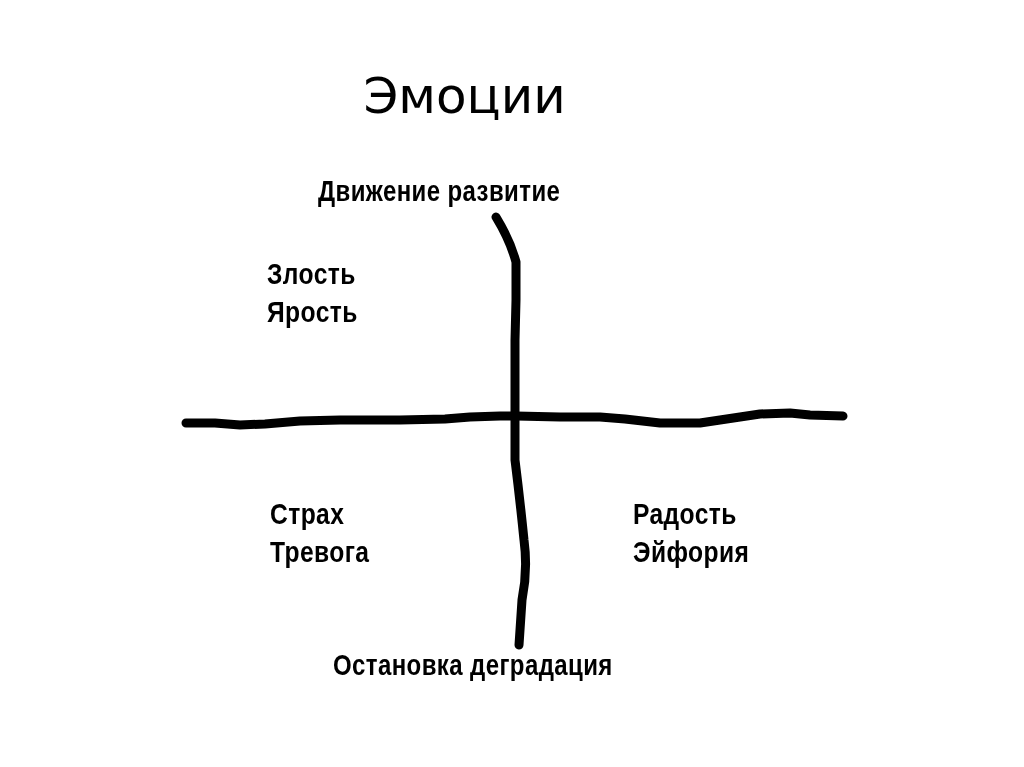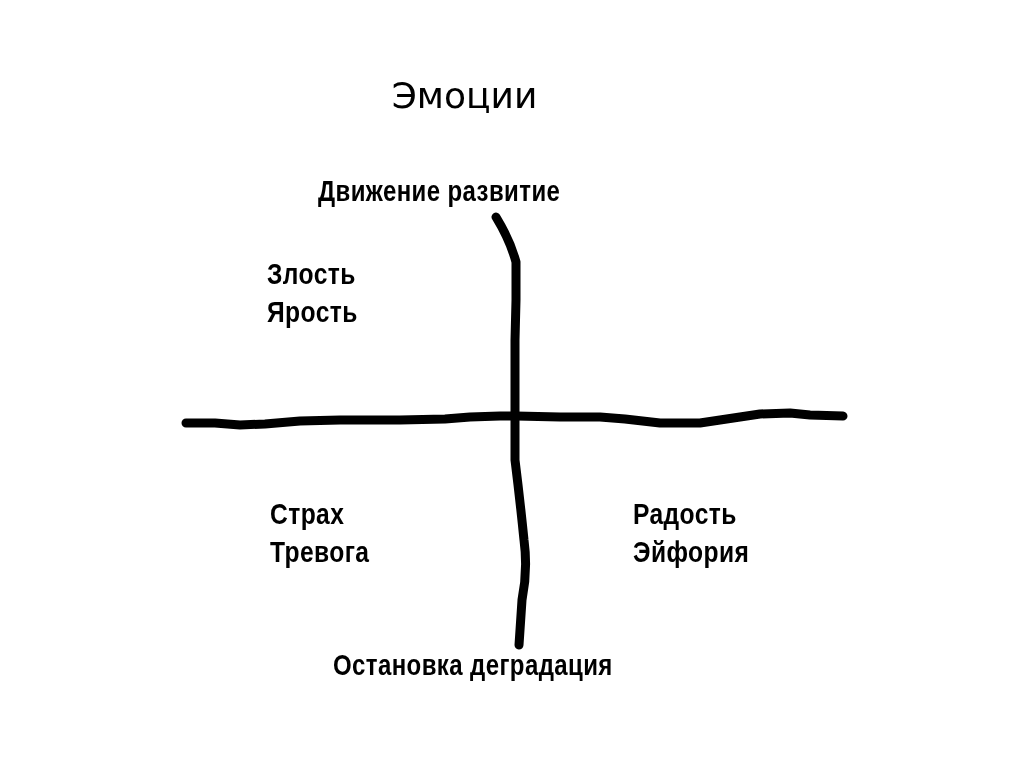--- a/index.html
+++ b/index.html
@@ -14,21 +14,21 @@
       overflow: hidden;
       font-family: "Liberation Sans", sans-serif;
     }
     .slide-title {
       position: absolute;
       left: 0;
       top: 66px;
       width: 929px;
       text-align: center;
       font-family: "DejaVu Sans", sans-serif;
-      font-size: 36px;
+      font-size: 50px;
       color: #000000;
       font-weight: normal;
       line-height: 60px;
     }
     .axes {
       position: absolute;
       left: 0;
       top: 0;
       width: 1024px;
       height: 767px;

